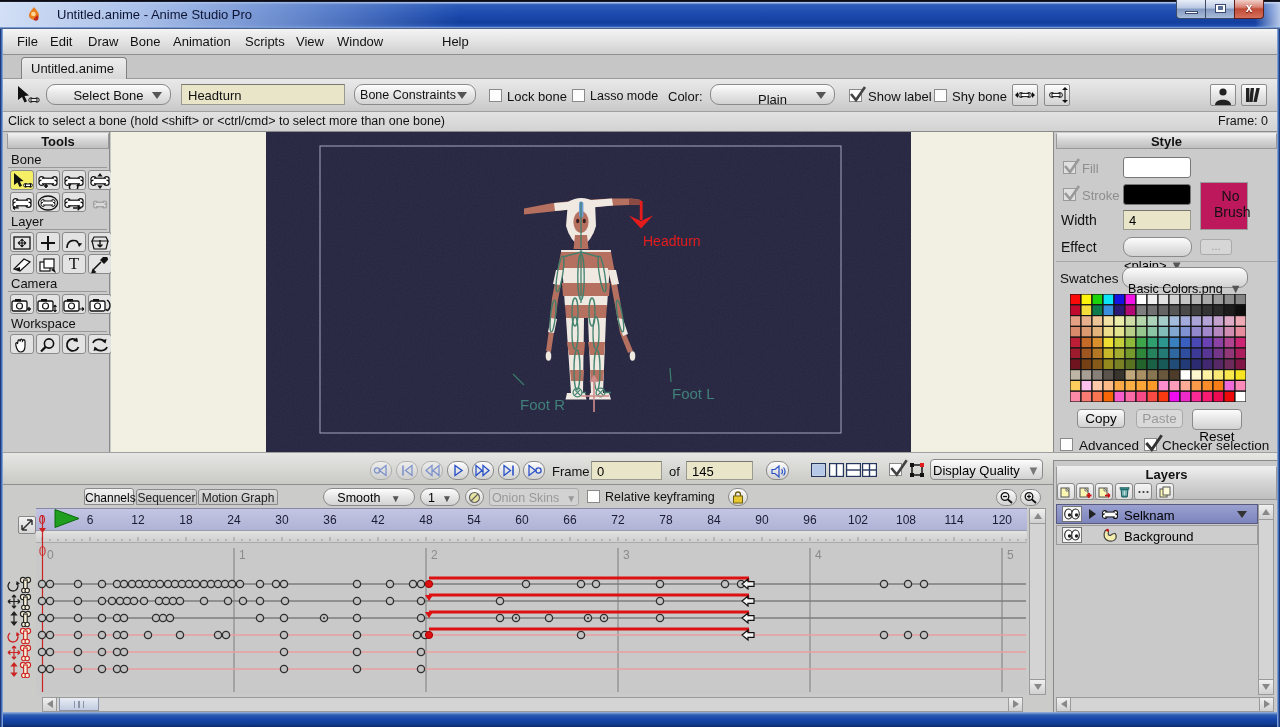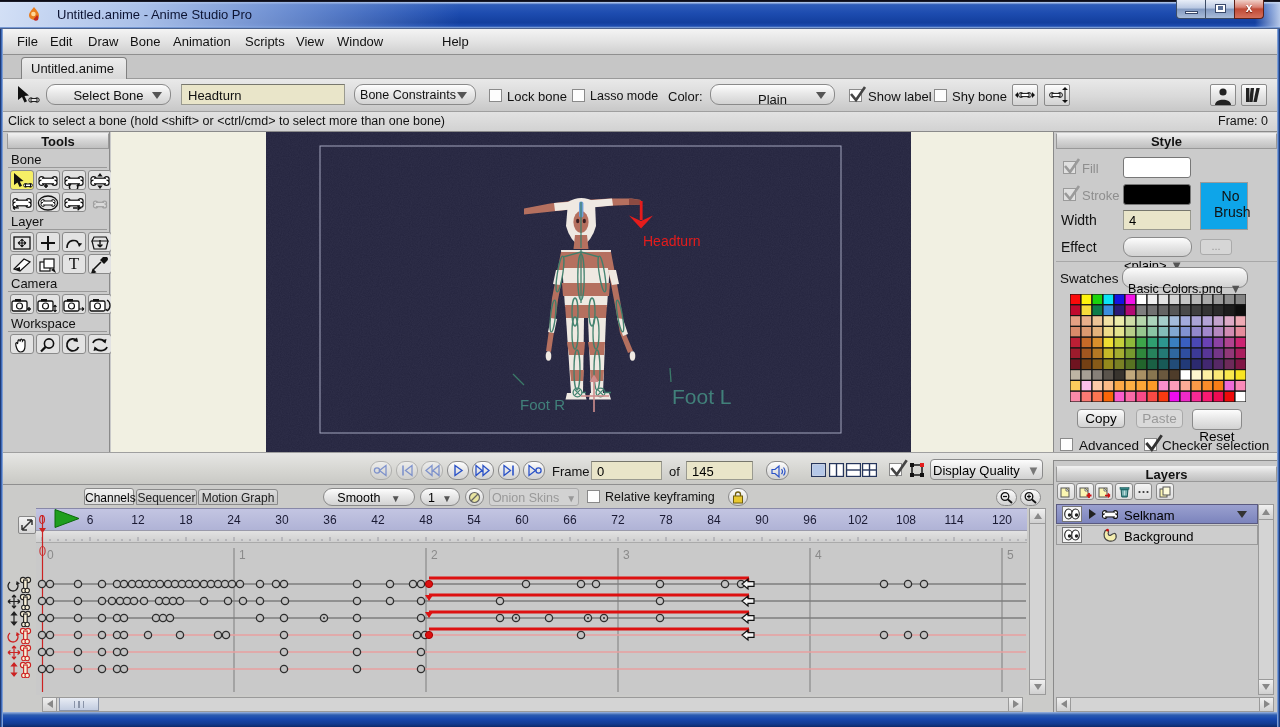--- a/index.html
+++ b/index.html
@@ -383,37 +383,37 @@
  <path d="M594 374.5 l-4.5 7.5 h9 Z" fill="#cf8d8d" stroke="none"></path>
 </g>
 
 <g fill="#e51c1c">
  <rect x="639.8" y="201" width="2.8" height="19"></rect>
  <polygon points="629,215.5 641,228.5 653,215.5 641,221"></polygon>
 </g>
 </svg>
 <div class="abs" style="left:643px;top:233px;font-size:14px;color:#e51c1c;">Headturn</div>
 <div class="abs" style="left:520px;top:396px;font-size:15px;color:#41807a;">Foot R</div>
-<div class="abs" style="left:672px;top:385px;font-size:21px;color:#41807a;">Foot L</div>
+<div class="abs" style="left:672px;top:385px;font-size:15px;color:#41807a;">Foot L</div>
 
 <div class="abs" style="left:1053px;top:132px;width:227px;height:328px;background:#cbcbcb;border-left:1px solid #8a8a8a;"></div>
 <div class="abs hdr" style="left:1056px;top:133px;width:221px;height:16px;line-height:15px;">Style</div>
 <div class="abs" style="left:1063px;top:161px;width:13px;height:13px;background:#e0e0e0;border:1px solid #9a9a9a;"></div>
 <svg class="abs" style="left:1062px;top:156px" width="20" height="20" viewBox="0 0 20 20">
     <path d="M3 10 L8 16 L17 3" fill="none" stroke="#9a9a9a" stroke-width="2.6"></path>
   </svg>
 <div class="abs" style="left:1082px;top:161px;font-size:13px;color:#8e8e8e;">Fill</div>
 <div class="abs" style="left:1123px;top:157px;width:68px;height:21px;background:#fff;border:1px solid #777;border-radius:3px;"></div>
 <div class="abs" style="left:1063px;top:188px;width:13px;height:13px;background:#e0e0e0;border:1px solid #9a9a9a;"></div>
 <svg class="abs" style="left:1062px;top:183px" width="20" height="20" viewBox="0 0 20 20">
     <path d="M3 10 L8 16 L17 3" fill="none" stroke="#9a9a9a" stroke-width="2.6"></path>
   </svg>
 <div class="abs" style="left:1082px;top:188px;font-size:13px;color:#8e8e8e;">Stroke</div>
 <div class="abs" style="left:1123px;top:184px;width:68px;height:21px;background:#000;border:1px solid #777;border-radius:3px;"></div>
-<div class="abs" style="left:1200px;top:182px;width:48px;height:48px;background:#0ea5e9;border:1px solid #9a9a9a;font-size:14px;color:#111;text-align:center;padding-top:5px;padding-left:13px;">No<br>Brush</div>
+<div class="abs" style="left:1200px;top:182px;width:48px;height:48px;background:#be185d;border:1px solid #9a9a9a;font-size:14px;color:#111;text-align:center;padding-top:5px;padding-left:13px;">No<br>Brush</div>
 <div class="abs" style="left:1061px;top:212px;font-size:14px;color:#111;">Width</div>
 <div class="abs inp" style="left:1123px;top:210px;width:68px;height:20px;font-size:13px;padding:2px 0 0 5px;">4</div>
 <div class="abs" style="left:1061px;top:239px;font-size:14px;color:#111;">Effect</div>
 <div class="abs" style="left:1056px;top:261px;width:221px;height:1px;background:#a8a8a8;"></div>
 <div class="abs btn" style="left:1123px;top:237px;width:69px;height:20px;">
     <div style="font-size:13px;text-align:left;margin-top:20px;">&lt;plain&gt; <span style="color:#555">▼</span></div>
   </div>
 <div class="abs" style="left:1200px;top:239px;width:32px;height:16px;background:#d6d6d6;border:1px solid #aaa;border-radius:3px;color:#999;font-size:11px;text-align:center;line-height:13px;">...</div>
 <div class="abs" style="left:1060px;top:271px;font-size:13.5px;color:#111;">Swatches</div>
 <div class="abs btn" style="left:1122px;top:267px;width:126px;height:21px;">
@@ -1095,21 +1095,21 @@
       <div style="width:0;height:0;border-top:4px solid transparent;border-bottom:4px solid transparent;border-left:6px solid #888;margin:2px 4px;"></div>
     </div>
  <div class="abs" style="left:16px;top:0;width:40px;height:13px;background:linear-gradient(#e8ecf4,#c2cce0);border:1px solid #8a94a8;border-top:none;">
   <div style="margin:3px auto;width:10px;height:7px;border-left:1.5px solid #8a94a8;border-right:1.5px solid #8a94a8;">
         <div style="margin:0 auto;width:1.5px;height:7px;background:#8a94a8;"></div>
       </div>
     </div>
 </div>
 
 <div class="abs" style="left:1053px;top:460px;width:227px;height:252px;background:#c9c9c9;border-left:1px solid #8a8a8a;border-top:1px solid #8a8a8a;"></div>
-<div class="abs hdr" style="left:1056px;top:466px;width:221px;height:16px;line-height:15px;">Layers</div>
+<div class="abs hdr" style="left:1056px;top:466px;width:221px;height:34px;line-height:15px;">Layers</div>
 <div class="abs" style="left:1057px;top:483px;width:18px;height:17px;background:linear-gradient(#f4f4f4,#dcdcdc);border:1px solid #8a8a8a;border-radius:3px;text-align:center;"><svg width="15" height="14" viewBox="0 0 15 14" style="margin-top:0.5px">
       <rect x="2" y="3" width="8" height="9" fill="#fbf6b2" stroke="#555" stroke-width="1"></rect>
       <path d="M7 3 l3 3 h-3 Z" fill="#fff" stroke="#555" stroke-width="0.8"></path>
     </svg></div>
 <div class="abs" style="left:1076px;top:483px;width:18px;height:17px;background:linear-gradient(#f4f4f4,#dcdcdc);border:1px solid #8a8a8a;border-radius:3px;text-align:center;"><svg width="15" height="14" viewBox="0 0 15 14" style="margin-top:0.5px">
       <rect x="2" y="3" width="8" height="9" fill="#fbf6b2" stroke="#555" stroke-width="1"></rect>
       <path d="M7 3 l3 3 h-3 Z" fill="#fff" stroke="#555" stroke-width="0.8"></path>
       <path d="M11 8 v5 M8.5 10.5 h5" stroke="#cc1111" stroke-width="1.8"></path>
     </svg></div>
 <div class="abs" style="left:1095px;top:483px;width:18px;height:17px;background:linear-gradient(#f4f4f4,#dcdcdc);border:1px solid #8a8a8a;border-radius:3px;text-align:center;"><svg width="15" height="14" viewBox="0 0 15 14" style="margin-top:0.5px">

